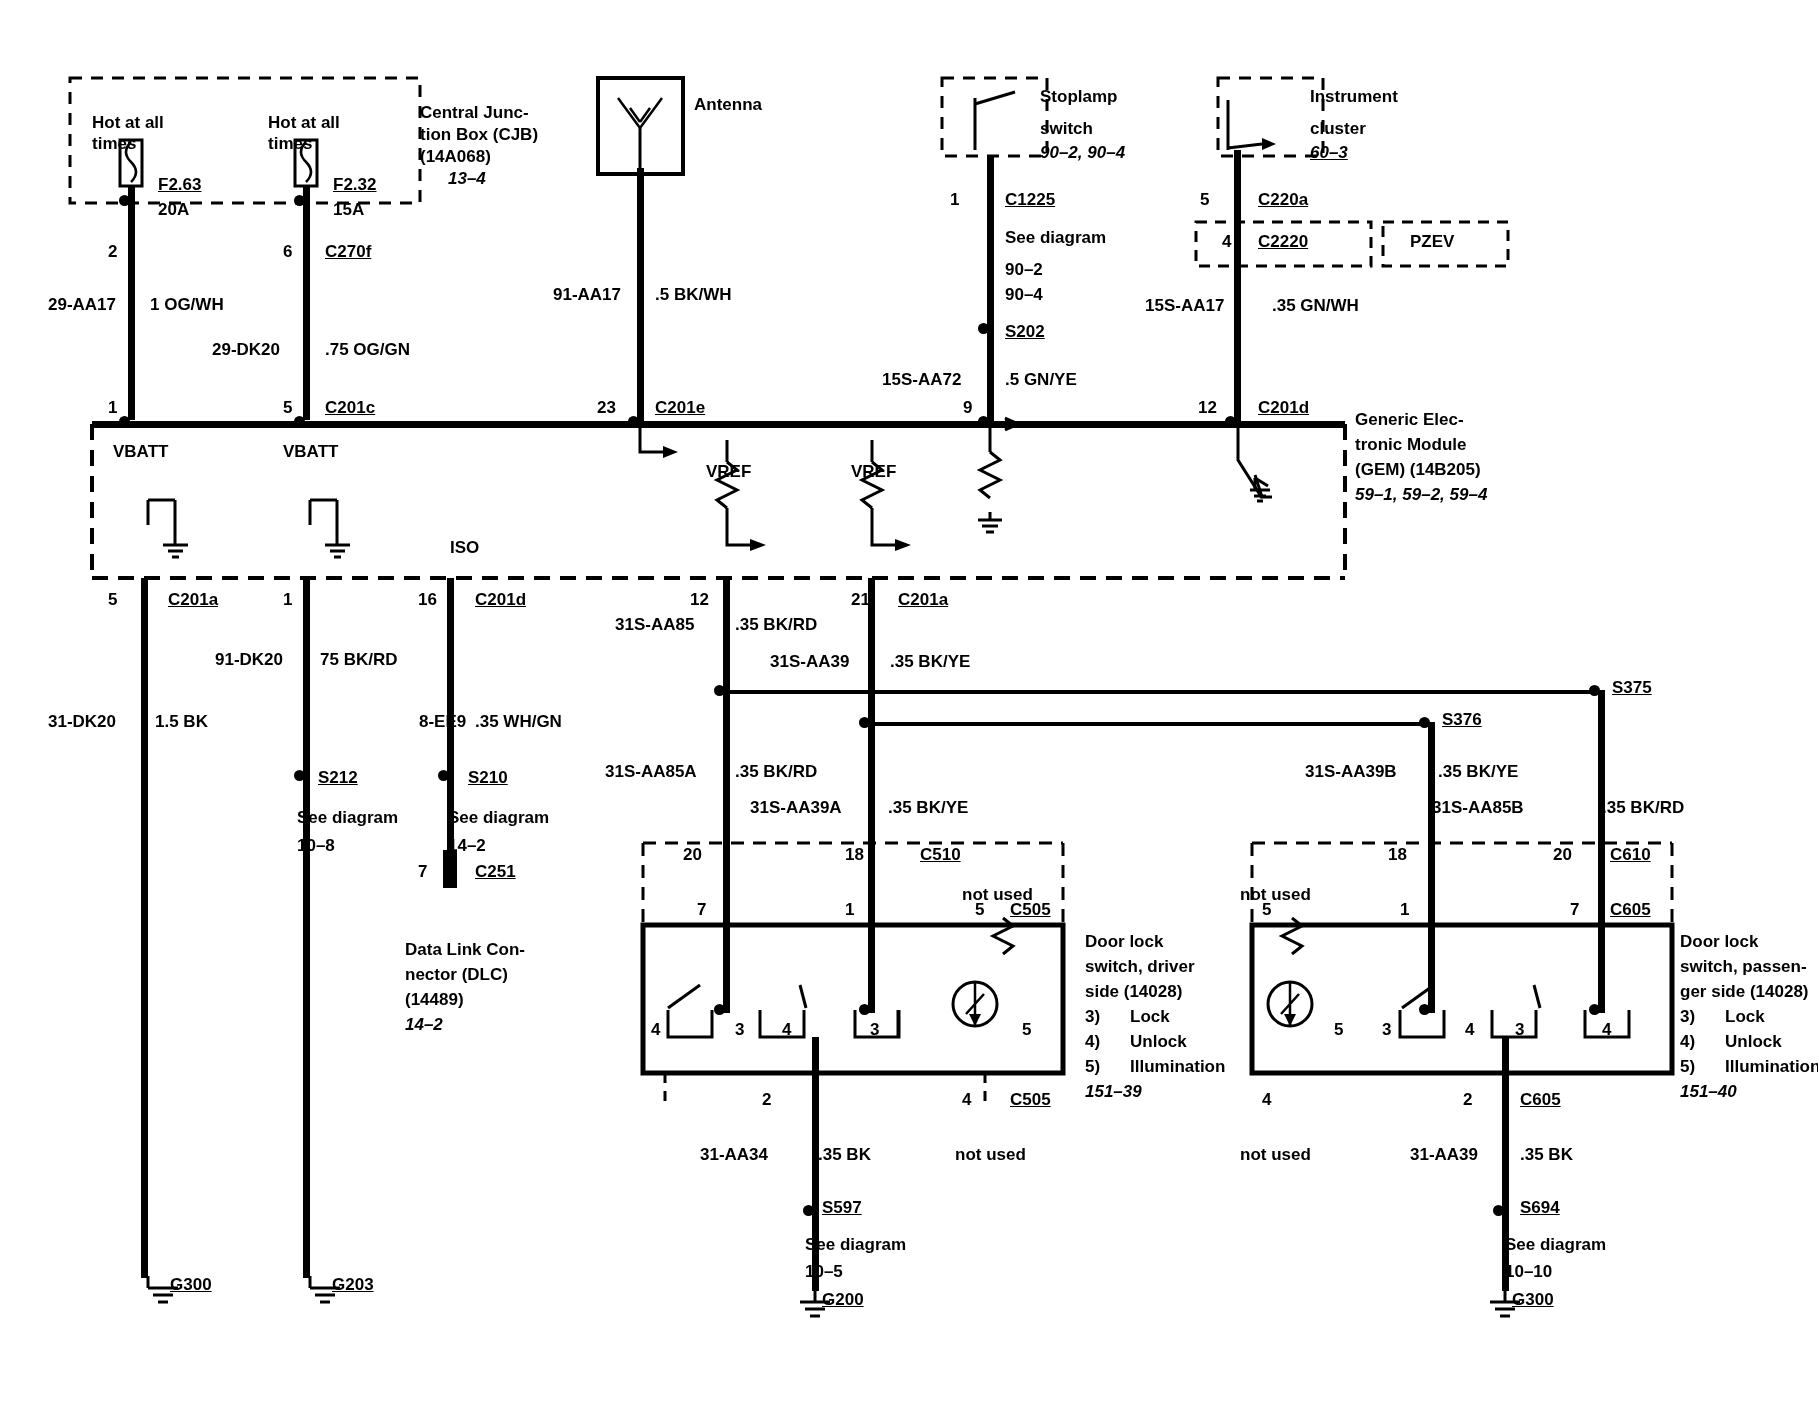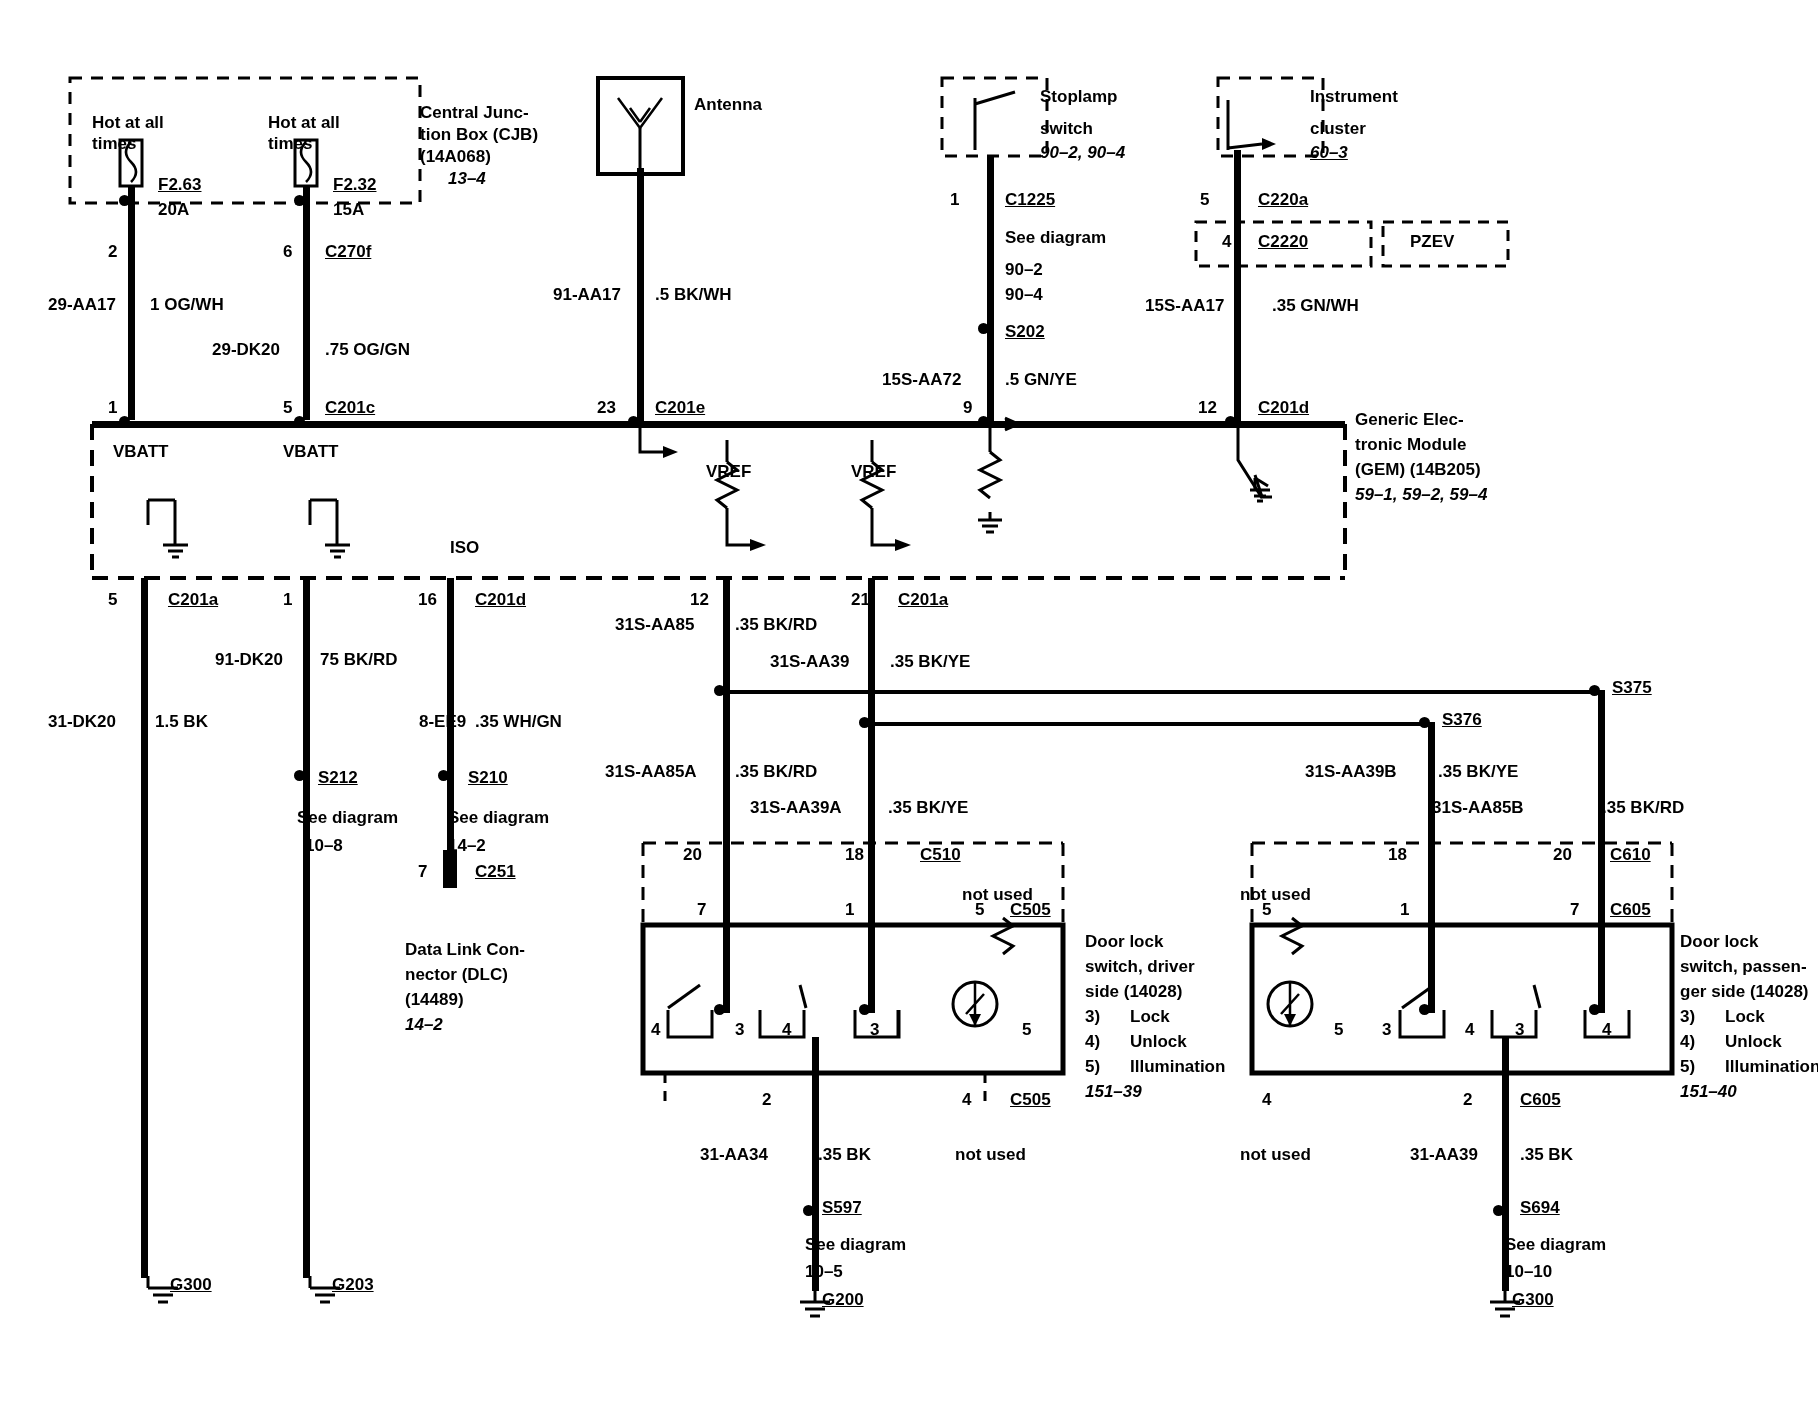--- a/index.html
+++ b/index.html
@@ -278,21 +278,21 @@
   <div class="lbl" style="left:383px;top:712px;margin-left:36px;">8-EE9</div>
   <div class="lbl" style="left:475px;top:712px;">.35 WH/GN</div>
 
   <div class="lbl" style="left:615px;top:615px;">31S-AA85</div>
   <div class="lbl" style="left:735px;top:615px;">.35 BK/RD</div>
   <div class="lbl" style="left:770px;top:652px;">31S-AA39</div>
   <div class="lbl" style="left:890px;top:652px;">.35 BK/YE</div>
 
   <div class="lbl ul" style="left:318px;top:768px;">S212</div>
   <div class="lbl" style="left:297px;top:808px;">See diagram</div>
-  <div class="lbl" style="left:305px;top:836px;">10–8</div>
+  <div class="lbl" style="left:297px;top:836px;">10–8</div>
   <div class="lbl ul" style="left:468px;top:768px;">S210</div>
   <div class="lbl" style="left:448px;top:808px;">See diagram</div>
   <div class="lbl" style="left:448px;top:836px;">14–2</div>
 
   <div class="lbl" style="left:418px;top:862px;">7</div>
   <div class="lbl ul" style="left:475px;top:862px;">C251</div>
   <div class="lbl" style="left:405px;top:940px;">Data Link Con-</div>
   <div class="lbl" style="left:405px;top:965px;">nector (DLC)</div>
   <div class="lbl" style="left:405px;top:990px;">(14489)</div>
   <div class="lbl it" style="left:405px;top:1015px;">14–2</div>

